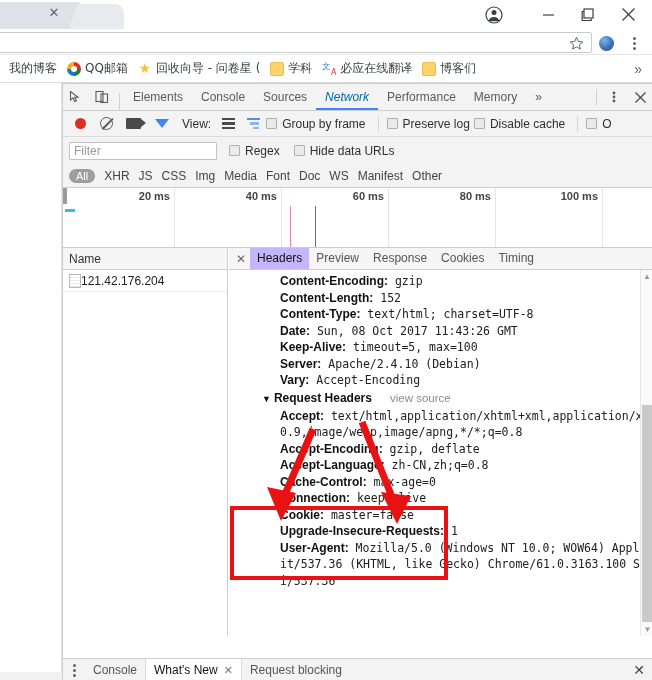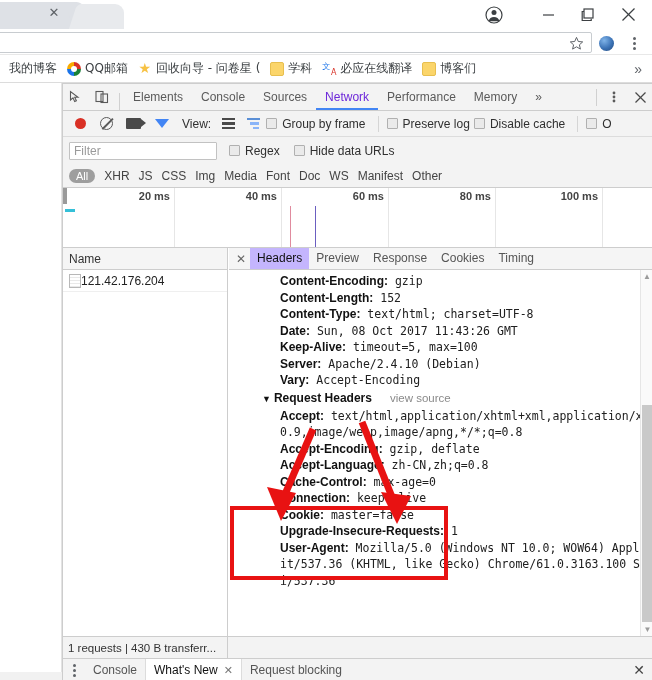--- a/index.html
+++ b/index.html
@@ -116,21 +116,21 @@
     position:absolute; left:0; top:0; width:590px; height:27px;
     background:#f3f3f3; border-bottom:1px solid #cdcdcd;
     display:flex; align-items:flex-end;
   }
   .dt-icon-btn { width:26px; height:26px; display:flex; align-items:center; justify-content:center; color:#5a5a5a; }
   .dt-sep { width:1px; height:17px; background:#d0d0d0; margin:0 4px; }
   .dt-tab {
     padding:0 9px; height:26px; line-height:26px; font-size:12px; color:#5a5a5a;
     font-family:"Liberation Sans", sans-serif; white-space:nowrap;
   }
-  .dt-tab.active { color:#6d28d9; box-shadow: inset 0 -2px 0 #4285f4; }
+  .dt-tab.active { color:#0369a1; box-shadow: inset 0 -2px 0 #4285f4; font-style: italic; }
   .dt-right { margin-left:auto; display:flex; align-items:center; }
 
   
   .dt-toolbar {
     position:absolute; left:0; top:27px; width:590px; height:26px;
     background:#f3f3f3; border-bottom:1px solid #dcdcdc;
     display:flex; align-items:center; padding-left:5px; overflow:hidden;
   }
   .rec-dot { width:11px; height:11px; border-radius:50%; background:#d93025; margin:0 7px; flex:none;}
   .clear-ico { width:13px; height:13px; border:1.6px solid #5a5a5a; border-radius:50%; position:relative; margin:0 7px; flex:none;}
@@ -523,23 +523,20 @@
         </div>
 
         <div class="dscroll">
           <div class="arrow">▲</div>
           <div class="thumb"></div>
           <div class="arrow bot">▼</div>
         </div>
       </div>
     </div>
 
-    <div class="dt-status">
-      <div class="status-left">1 requests | 430 B transferr...</div>
-    </div>
 
     <div class="dt-drawer">
       <div class="drawer-kebab">
           <i></i>
           <i></i>
           <i></i>
         </div>
       <div class="drawer-tab">Console</div>
       <div class="drawer-tab active">
         <span>What's New</span><span class="x">✕</span>

